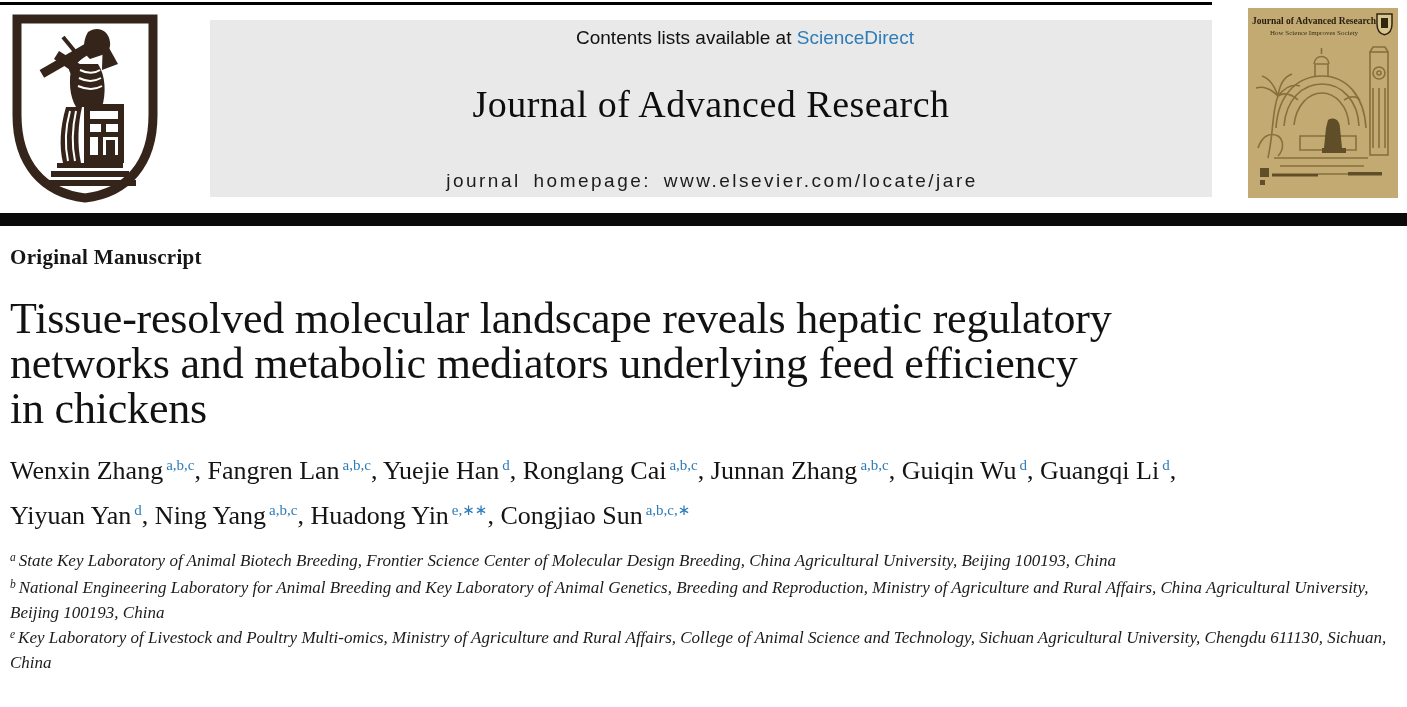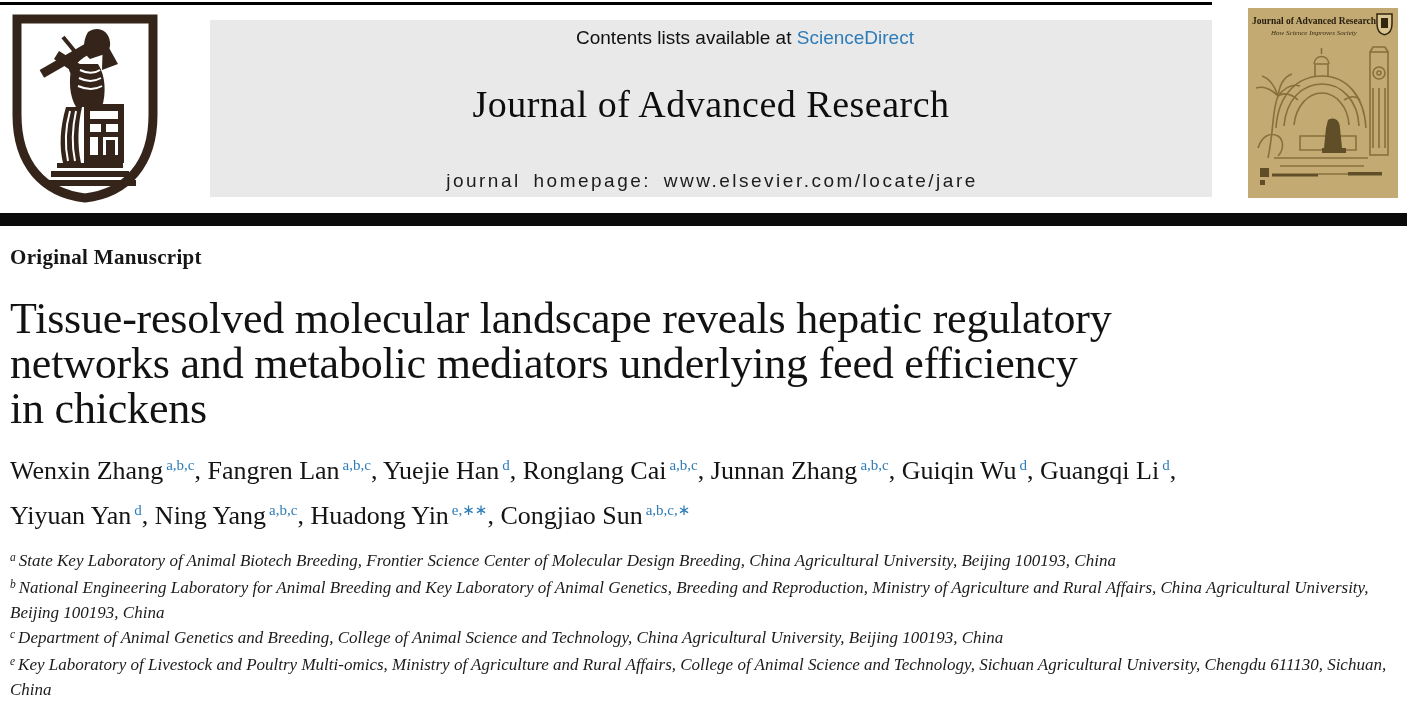--- a/index.html
+++ b/index.html
@@ -21,21 +21,21 @@
   .homepage-line{position:absolute;top:150px;left:1px;width:100%;text-align:center;
                  font-family:"Liberation Sans",sans-serif;font-size:19px;color:#1c1c1c;
                  letter-spacing:2.5px;word-spacing:5px;cursor:pointer;}
 
   
   .cover{position:absolute;left:1248px;top:8px;width:150px;height:190px;background:#c2aa72;cursor:pointer;}
   .cover svg{position:absolute;left:0;top:0;}
   .cover-title{position:absolute;top:8px;left:0;width:132px;text-align:center;
                font-family:"Liberation Serif",serif;font-weight:bold;font-size:9.5px;color:#271d0e;}
   .cover-subtitle{position:absolute;top:21px;left:0;width:132px;text-align:center;
-                  font-family:"Liberation Serif",serif;font-style:italic;font-size:7px;color:#3a2d15;}
+                  font-family:"Liberation Serif",serif;font-size:7px;color:#3a2d15;}
 
   .black-bar{position:absolute;left:0;top:213px;width:1407px;height:13px;background:#0a0a0a;}
 
   main{position:absolute;left:10px;top:245px;width:1390px;}
   .article-type{font-size:21px;line-height:24px;color:#161616;letter-spacing:.3px;font-weight:bold;}
   .article-title{margin:27px 0 0;font-weight:400;font-size:44px;line-height:45px;
                  max-width:1105px;color:#121212;letter-spacing:-.2px;}
   .authors{margin-top:19px;font-size:26px;line-height:41px;max-width:1190px;color:#141414;}
   .authors .asup{font-size:15px;color:#2e7cb8;position:relative;top:-9px;margin-left:3px;}
   .affiliations{margin-top:9px;font-style:italic;font-size:17px;line-height:23px;color:#1b1b1b;}
@@ -138,18 +138,17 @@
   <main>
     <div class="article-type">Original Manuscript</div>
 
     <h1 class="article-title">Tissue-resolved molecular landscape reveals hepatic regulatory networks and metabolic mediators underlying feed efficiency in chickens</h1>
 
     <div class="authors"><span><span>Wenxin Zhang</span><span class="asup">a,b,c</span><span>, </span></span><span><span>Fangren Lan</span><span class="asup">a,b,c</span><span>, </span></span><span><span>Yuejie Han</span><span class="asup">d</span><span>, </span></span><span><span>Ronglang Cai</span><span class="asup">a,b,c</span><span>, </span></span><span><span>Junnan Zhang</span><span class="asup">a,b,c</span><span>, </span></span><span><span>Guiqin Wu</span><span class="asup">d</span><span>, </span></span><span><span>Guangqi Li</span><span class="asup">d</span><span>, </span></span><span><span>Yiyuan Yan</span><span class="asup">d</span><span>, </span></span><span><span>Ning Yang</span><span class="asup">a,b,c</span><span>, </span></span><span><span>Huadong Yin</span><span class="asup">e,∗∗</span><span>, </span></span><span><span>Congjiao Sun</span><span class="asup">a,b,c,∗</span><span></span></span></div>
 
     <div class="affiliations">
       <div class="affil"><span class="fsup">a</span><span>State Key Laboratory of Animal Biotech Breeding, Frontier Science Center of Molecular Design Breeding, China Agricultural University, Beijing 100193, China</span></div>
       <div class="affil"><span class="fsup">b</span><span>National Engineering Laboratory for Animal Breeding and Key Laboratory of Animal Genetics, Breeding and Reproduction, Ministry of Agriculture and Rural Affairs, China Agricultural University, Beijing 100193, China</span></div>
-      <div class="affil"><span class="fsup">c</span><span>Department of Animal Genetics and Breeding, College of Animal Science and Technology, China Agricultural University, Beijing 100193, China</span></div>
       <div class="affil"><span class="fsup">e</span><span>Key Laboratory of Livestock and Poultry Multi-omics, Ministry of Agriculture and Rural Affairs, College of Animal Science and Technology, Sichuan Agricultural University, Chengdu 611130, Sichuan, China</span></div>
     </div>
   </main>
 
 </div>
 
 </body></html>

